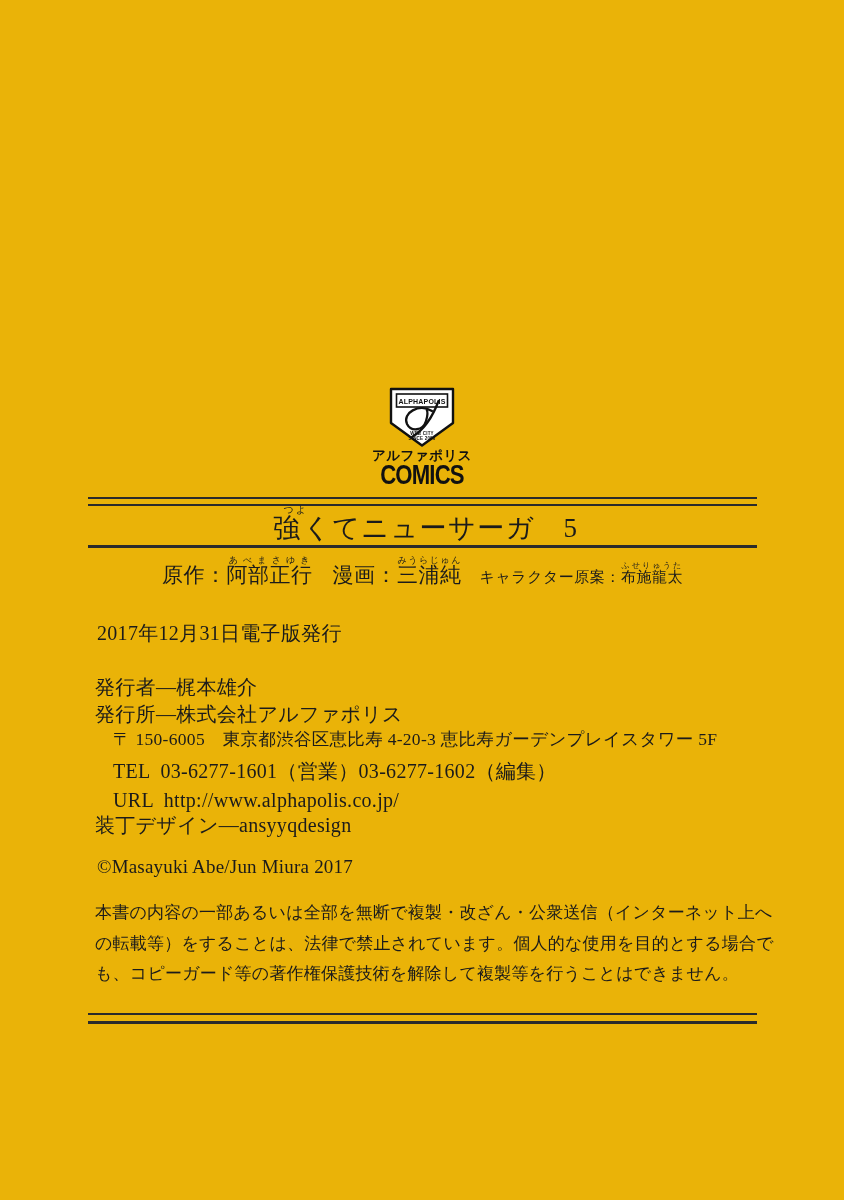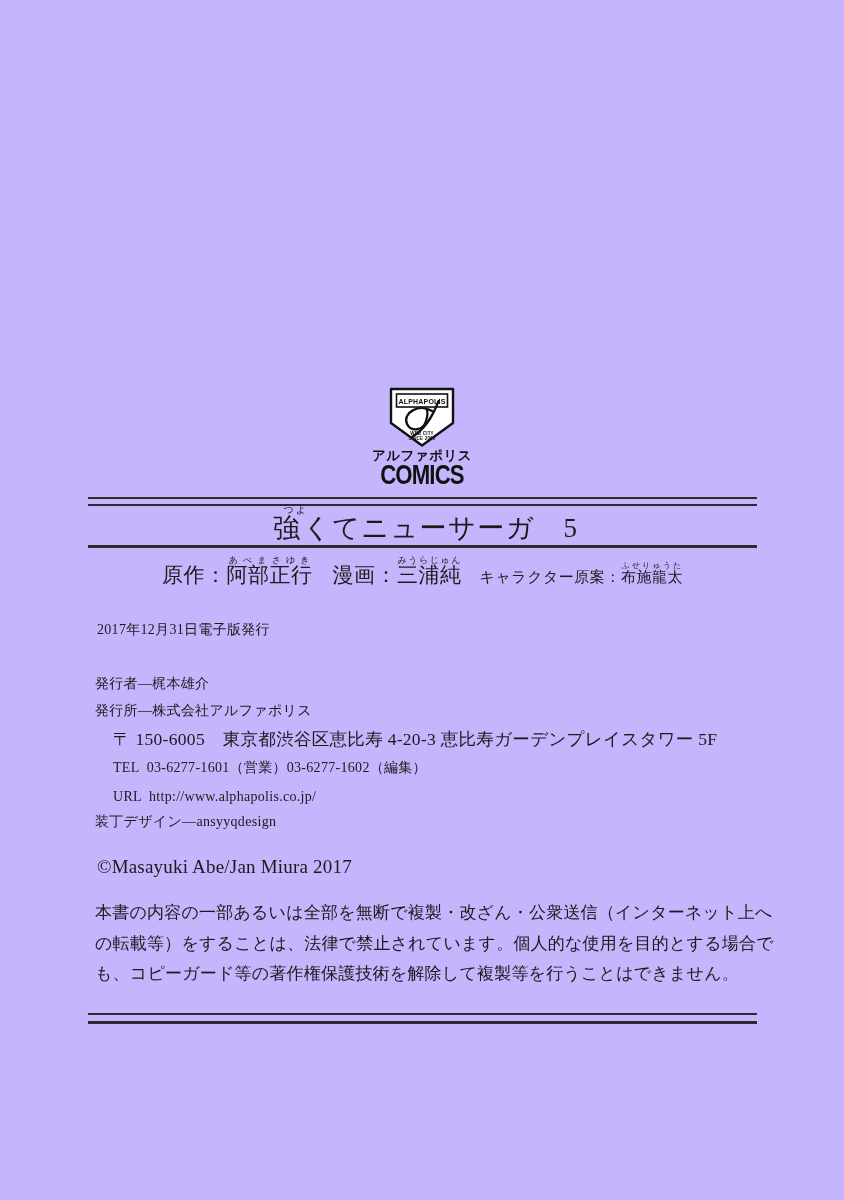--- a/index.html
+++ b/index.html
@@ -1,21 +1,21 @@
 <!DOCTYPE html>
 <html lang="ja"><head>
 <meta charset="utf-8">
 <style>
   html,body{margin:0;padding:0;}
   body{
     width:844px;height:1200px;background:#ffffff;
     font-family:"Liberation Serif","DejaVu Serif",serif;
     color:#1b1b1b;
   }
-  .page{position:relative;width:844px;height:1200px;overflow:hidden;background:#c4b5fd;}
+  .page{position:relative;width:844px;height:1200px;overflow:hidden;background:#eab308;}
 
   
   .rule{position:absolute;left:88px;width:669px;background:#2b2b2b;}
   .rule-top-a{top:497px;height:2px;}
   .rule-top-b{top:504px;height:2px;}
   .rule-mid{top:545px;height:3px;}
   .rule-bottom-a{top:1013px;height:2px;}
   .rule-bottom-b{top:1021px;height:3px;}
 
   
@@ -41,21 +41,21 @@
   
   .credits-row{position:absolute;top:546px;left:88px;width:669px;height:42px;
     display:flex;align-items:flex-end;justify-content:center;white-space:pre;}
   .credit-main{font-size:21px;letter-spacing:.5px;line-height:1;padding-bottom:2px;}
   .credit-main rt{font-size:9px;letter-spacing:1px;}
   .credit-sub{font-size:15px;letter-spacing:.5px;line-height:1;padding-bottom:3px;margin-left:18px;}
   .credit-sub rt{font-size:8px;letter-spacing:1px;}
   .credit-gap{display:inline-block;width:20px;}
 
   
-  .line{position:absolute;font-size:14px;letter-spacing:.3px;line-height:1;white-space:pre;}
+  .line{position:absolute;font-size:20px;letter-spacing:.3px;line-height:1;white-space:pre;}
   .l-date{left:97px;top:623px;}
   .l-person{left:95px;top:677px;}
   .l-company{left:95px;top:704px;}
   .l-address{left:113px;top:731px;font-size:17.5px;}
   .l-tel{left:113px;top:761px;}
   .l-url{left:113px;top:790px;}
   .l-design{left:95px;top:815px;}
   .l-copy{left:97px;top:857px;font-size:19px;letter-spacing:.2px;}
 
   
@@ -99,21 +99,21 @@
     <span class="credit-sub"><span>キャラクター原案：</span><ruby><span>布施龍太</span><rt>ふせりゅうた</rt></ruby></span>
   </div>
 
   <div class="line l-date">2017年12月31日電子版発行</div>
   <div class="line l-person">発行者―梶本雄介</div>
   <div class="line l-company">発行所―株式会社アルファポリス</div>
   <div class="line l-address">〒 150-6005　東京都渋谷区恵比寿 4-20-3 恵比寿ガーデンプレイスタワー 5F</div>
   <div class="line l-tel">TEL  03-6277-1601（営業）03-6277-1602（編集）</div>
   <div class="line l-design">装丁デザイン―ansyyqdesign</div>
   <div class="line l-url">URL  http://www.alphapolis.co.jp/</div>
-  <div class="line l-copy">©Masayuki Abe/Jan Miura 2017</div>
+  <div class="line l-copy">©Masayuki Abe/Jun Miura 2017</div>
 
   <div class="notice">
     <div class="notice-line">本書の内容の一部あるいは全部を無断で複製・改ざん・公衆送信（インターネット上へ</div>
     <div class="notice-line">の転載等）をすることは、法律で禁止されています。個人的な使用を目的とする場合で</div>
     <div class="notice-line">も、コピーガード等の著作権保護技術を解除して複製等を行うことはできません。</div>
   </div>
 
 </div>
 
 </body></html>

